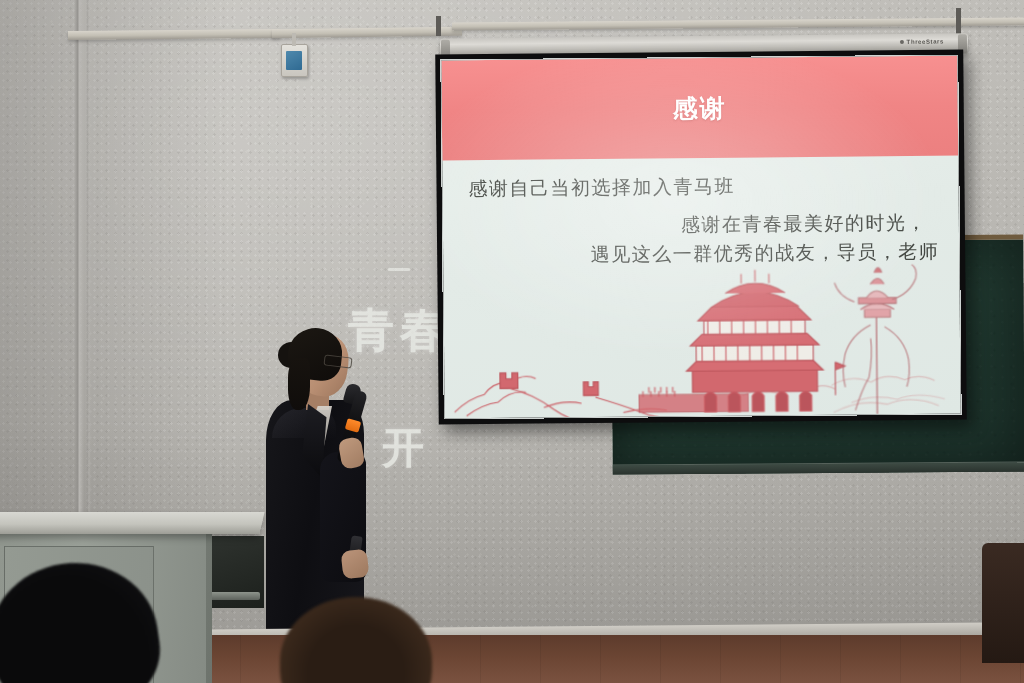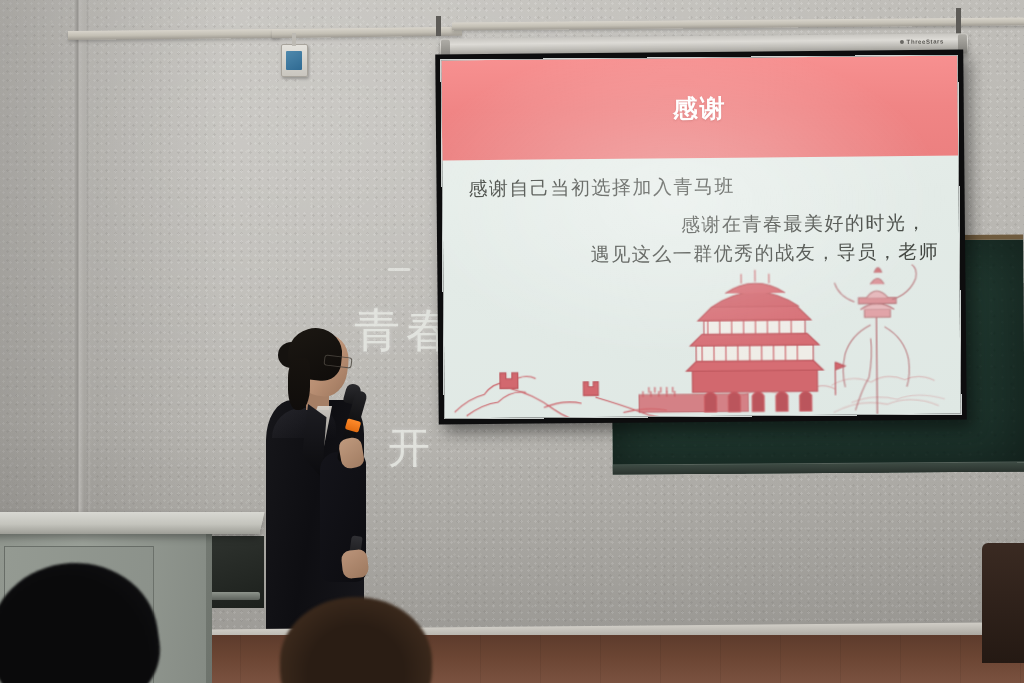--- a/index.html
+++ b/index.html
@@ -164,25 +164,24 @@
     position: absolute;
     left: 0; bottom: 0;
     width: 100%; height: 9px;
     background: linear-gradient(180deg, #3d4a43, #2a332e);
     border-top: 1px solid #55615a;
   }
   .chalk-text {
     position: absolute;
     color: #e8eae5;
     font-family: "DejaVu Sans", sans-serif;
-    font-weight: normal;
+    font-weight: bold;
     text-shadow: 0 0 4px rgba(255,255,255,.35);
     opacity: .85;
     letter-spacing: 6px;
-    margin-left: 6px;
   }
   .chalk-text.line1 {
     left: 348px; top: 300px;
     font-size: 46px;
   }
   .chalk-text.line2 {
     left: 382px; top: 420px;
     font-size: 42px;
   }
   .chalk-dash {

